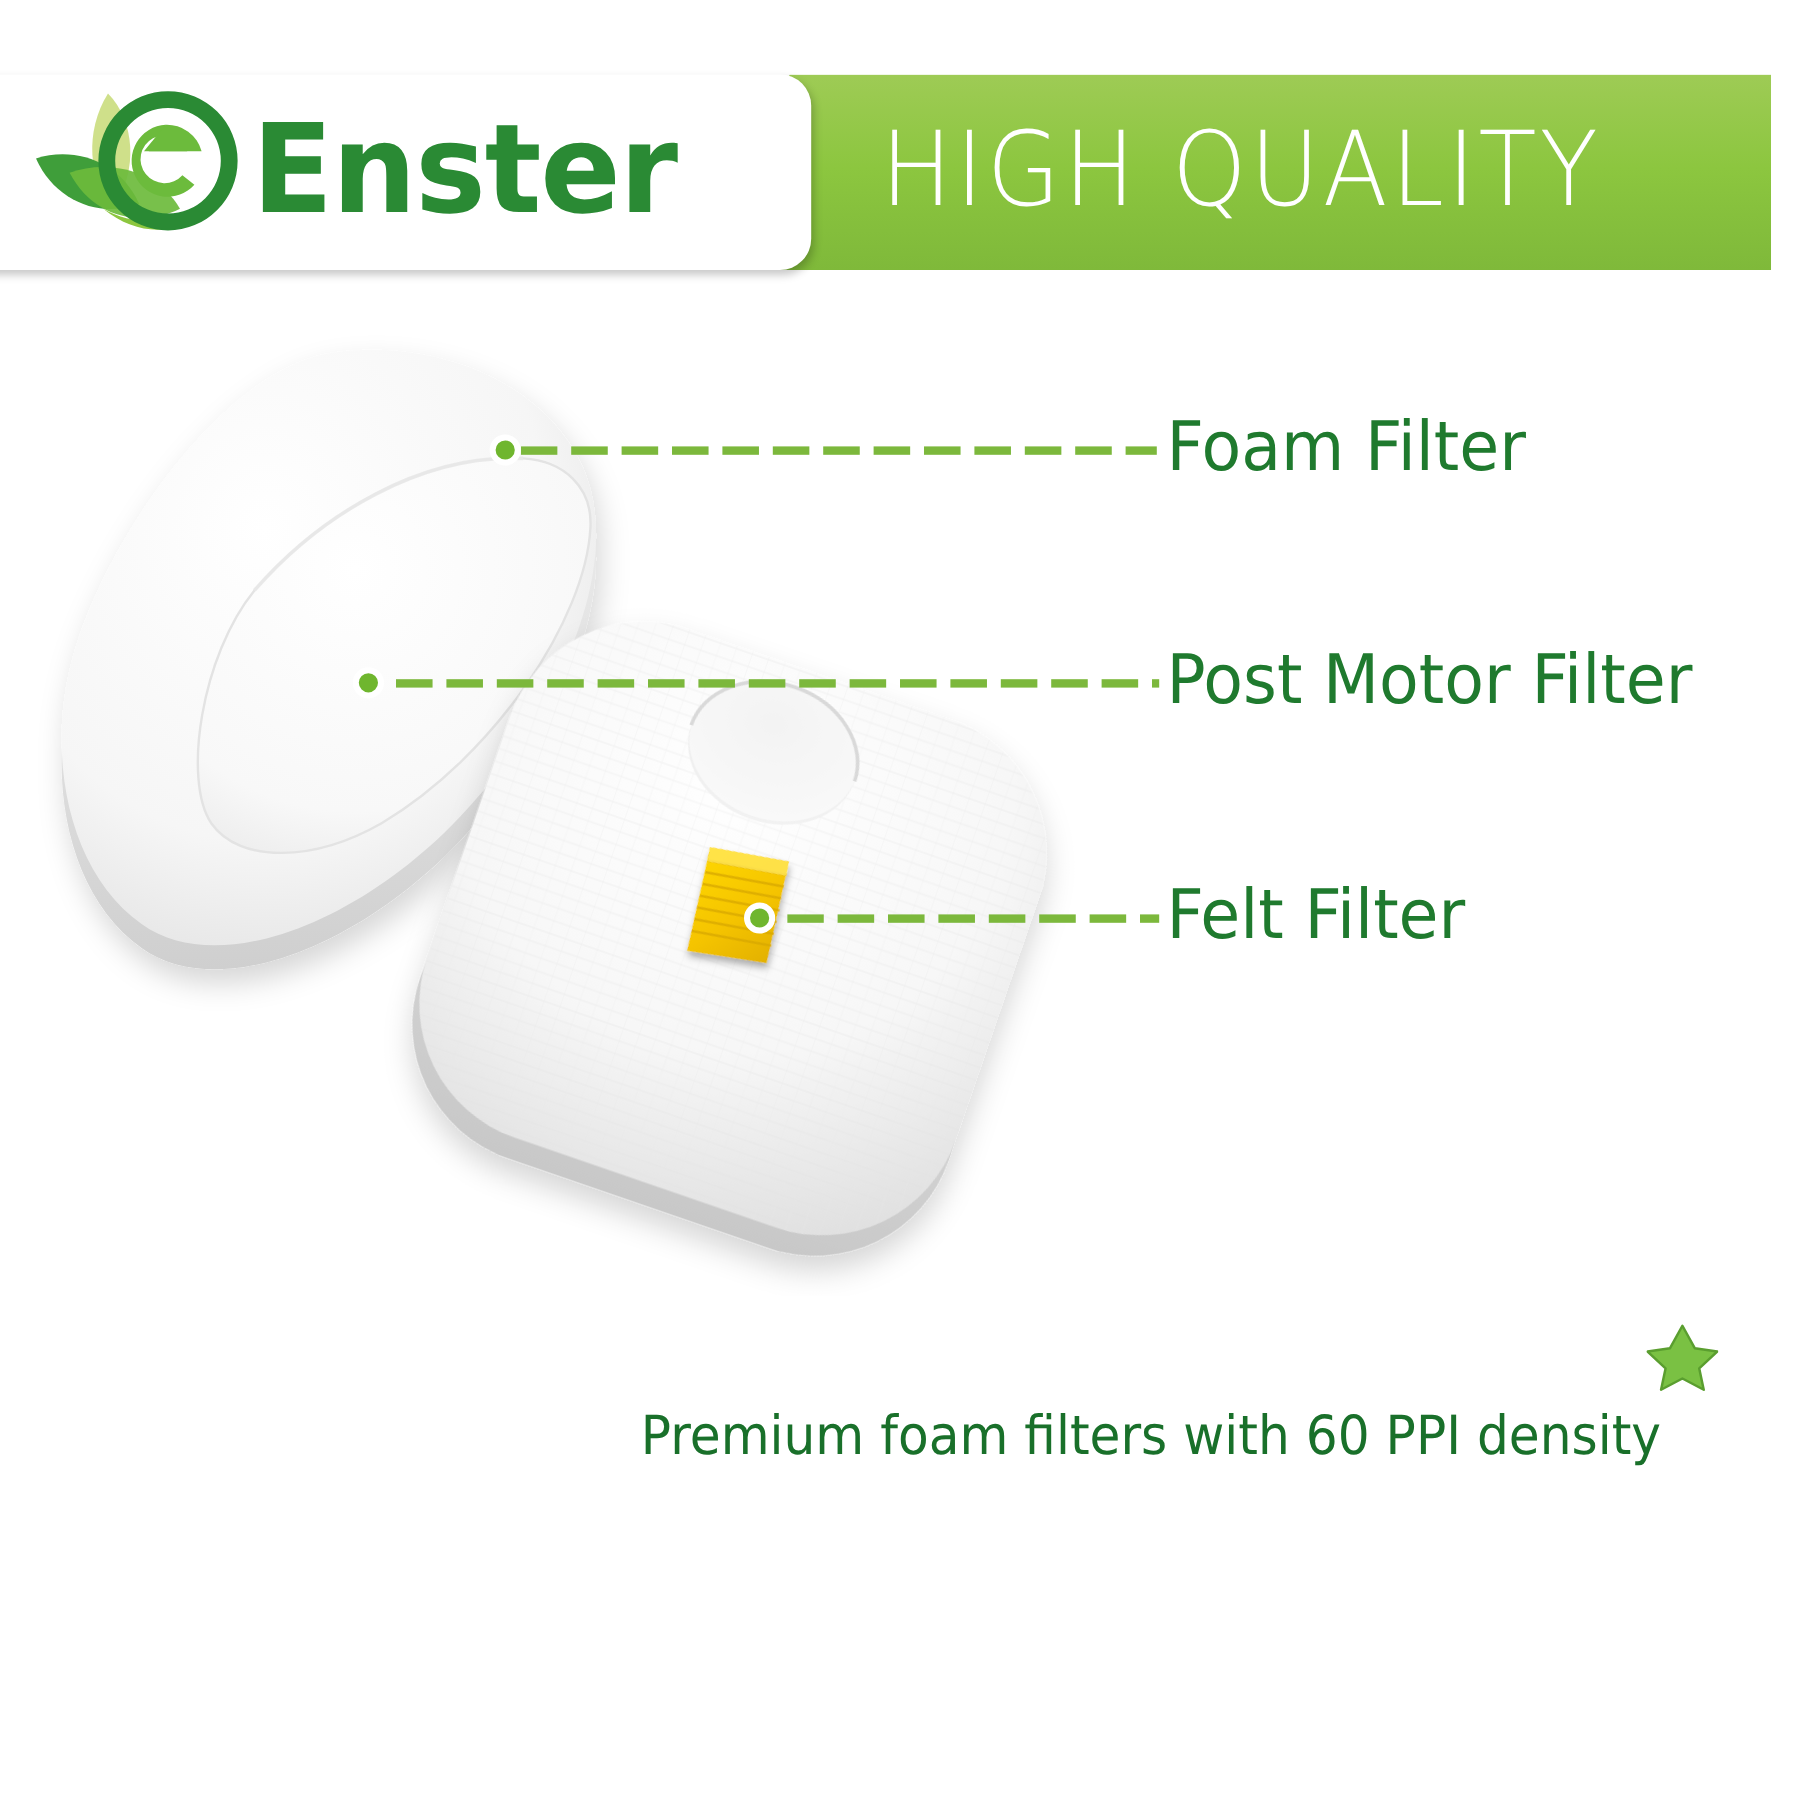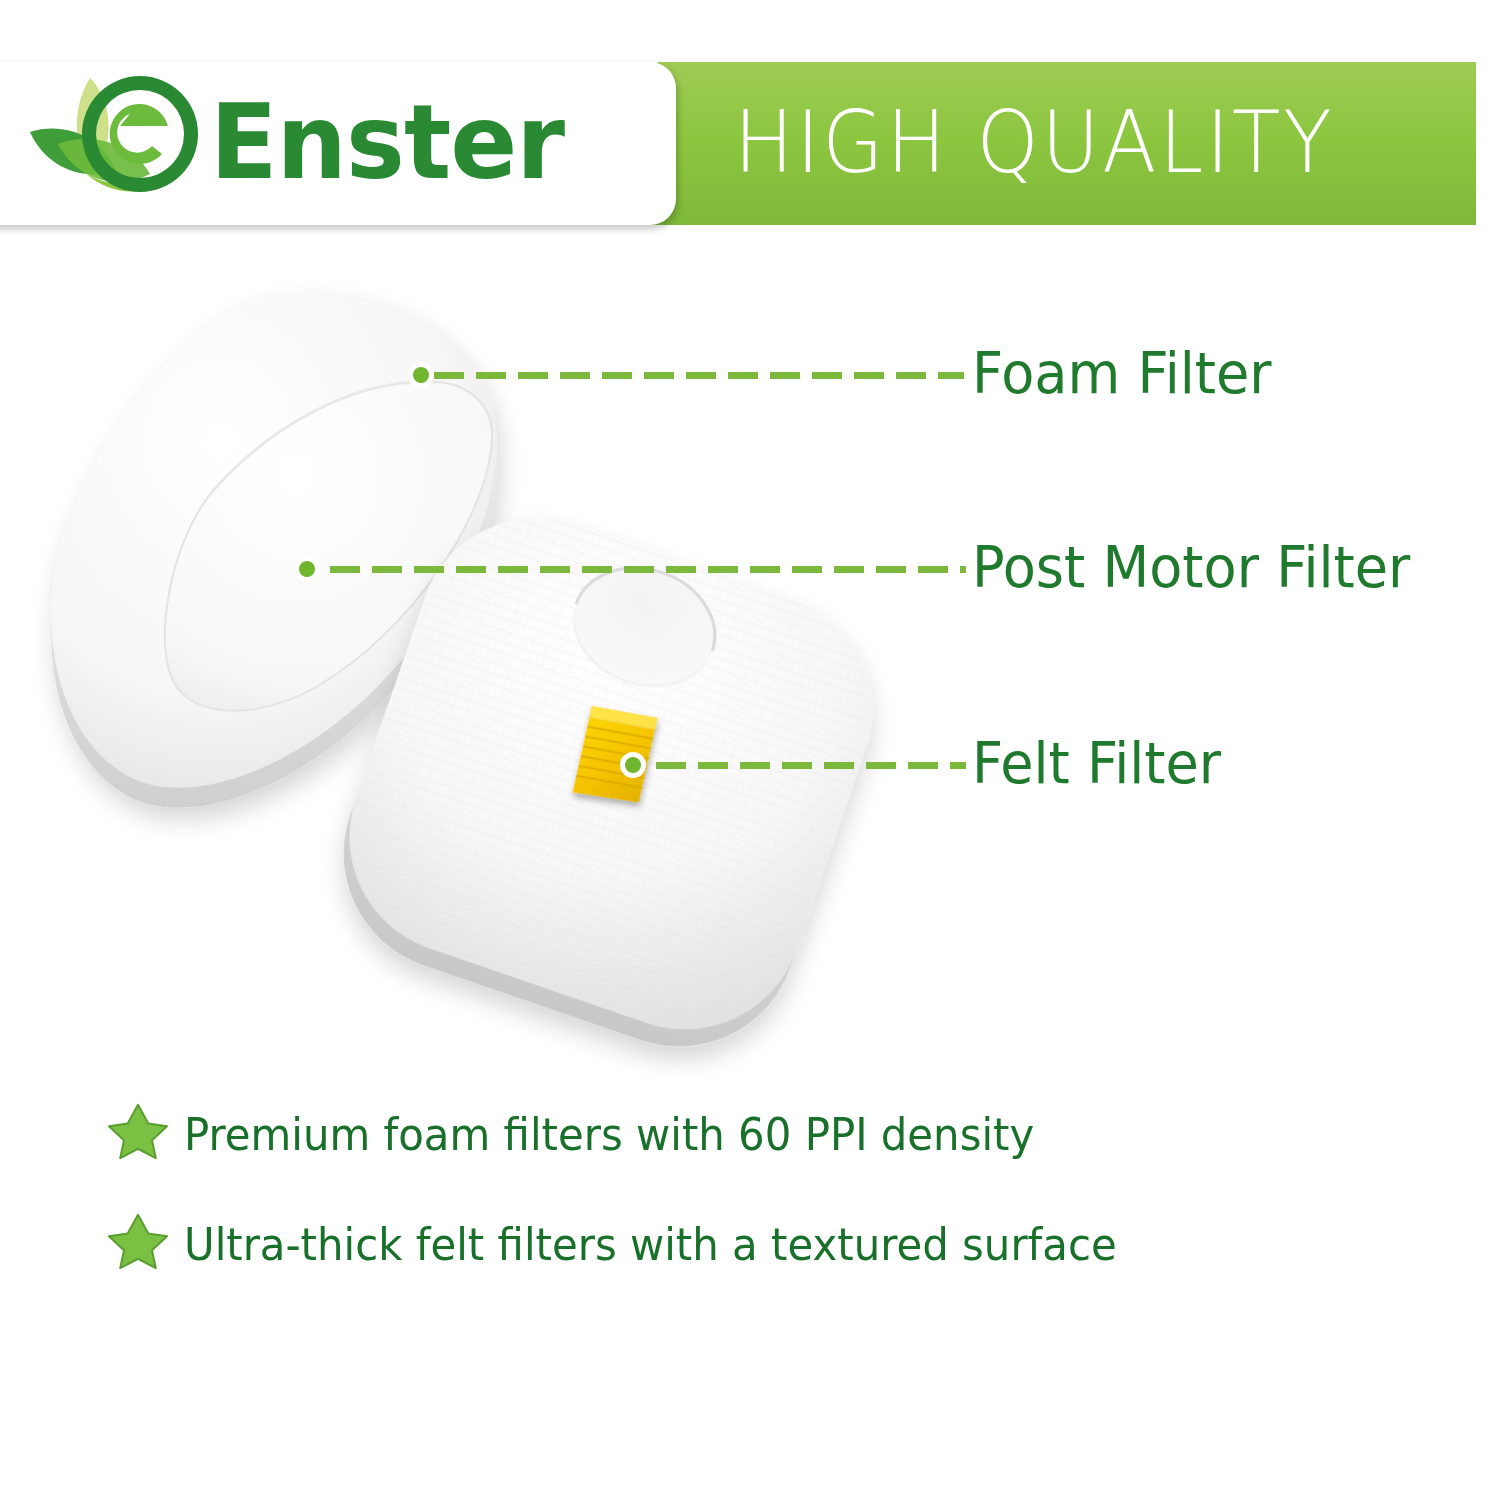--- a/index.html
+++ b/index.html
@@ -131,22 +131,23 @@
   
   #features {
     position: absolute;
     left: 108px;
     top: 1098px;
     width: 1340px;
   }
   .feature-row {
     position: relative;
     display: flex;
-    align-items: flex-start;
+    align-items: flex-end;
     margin-bottom: 36px;
+    flex-direction: column;
   }
   .feature-star {
     flex: 0 0 auto;
     width: 60px;
     height: 58px;
     margin-right: 16px;
     margin-top: 4px;
   }
   .feature-text {
     font-size: 45px;
@@ -318,23 +319,17 @@
 
   <div id="features">
 
     <div class="feature-row">
       <svg class="feature-star" viewBox="0 0 64 62">
         <path d="M32 3 L43 23 L63 26 L47 41 L51 60 L32 50 L13 60 L17 41 L1 26 L21 23 Z" fill="#7ac143" stroke="#5a9e2f" stroke-width="2.2" stroke-linejoin="round"></path>
       </svg>
       <div class="feature-text">Premium foam filters with 60 PPI density</div>
     </div>
 
-    <div class="feature-row">
-      <svg class="feature-star" viewBox="0 0 64 62">
-        <path d="M32 3 L43 23 L63 26 L47 41 L51 60 L32 50 L13 60 L17 41 L1 26 L21 23 Z" fill="#7ac143" stroke="#5a9e2f" stroke-width="2.2" stroke-linejoin="round"></path>
-      </svg>
-      <div class="feature-text">Ultra-thick felt filters with a textured surface</div>
-    </div>
 
 
   </div>
 
 </div>
 
 </body></html>

